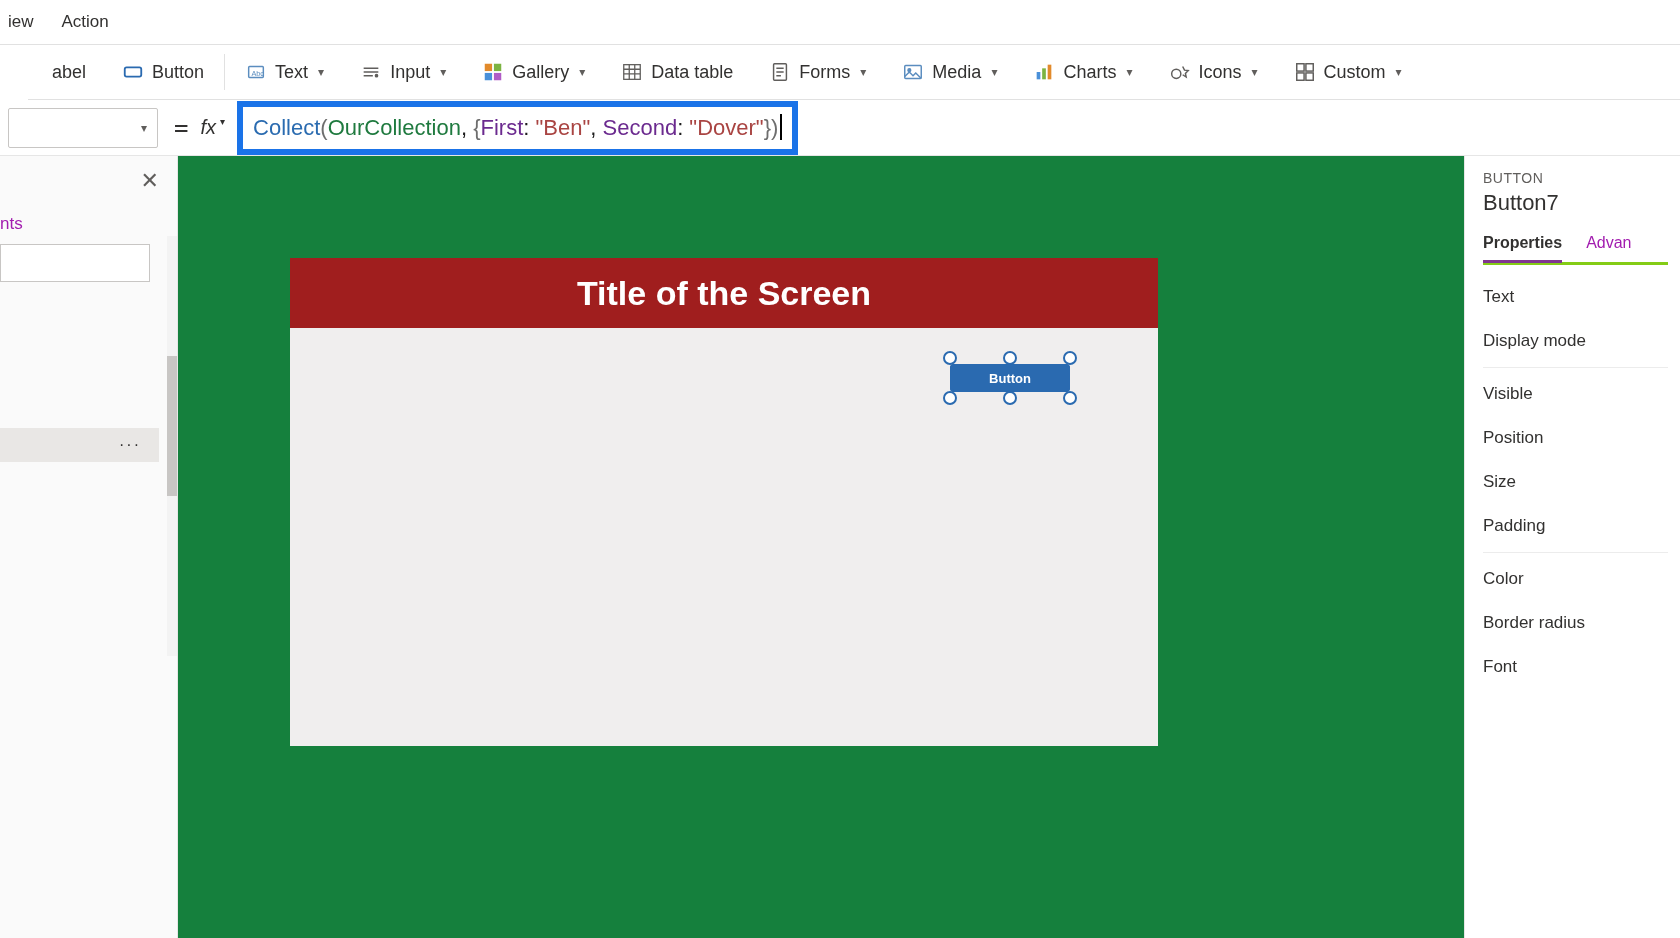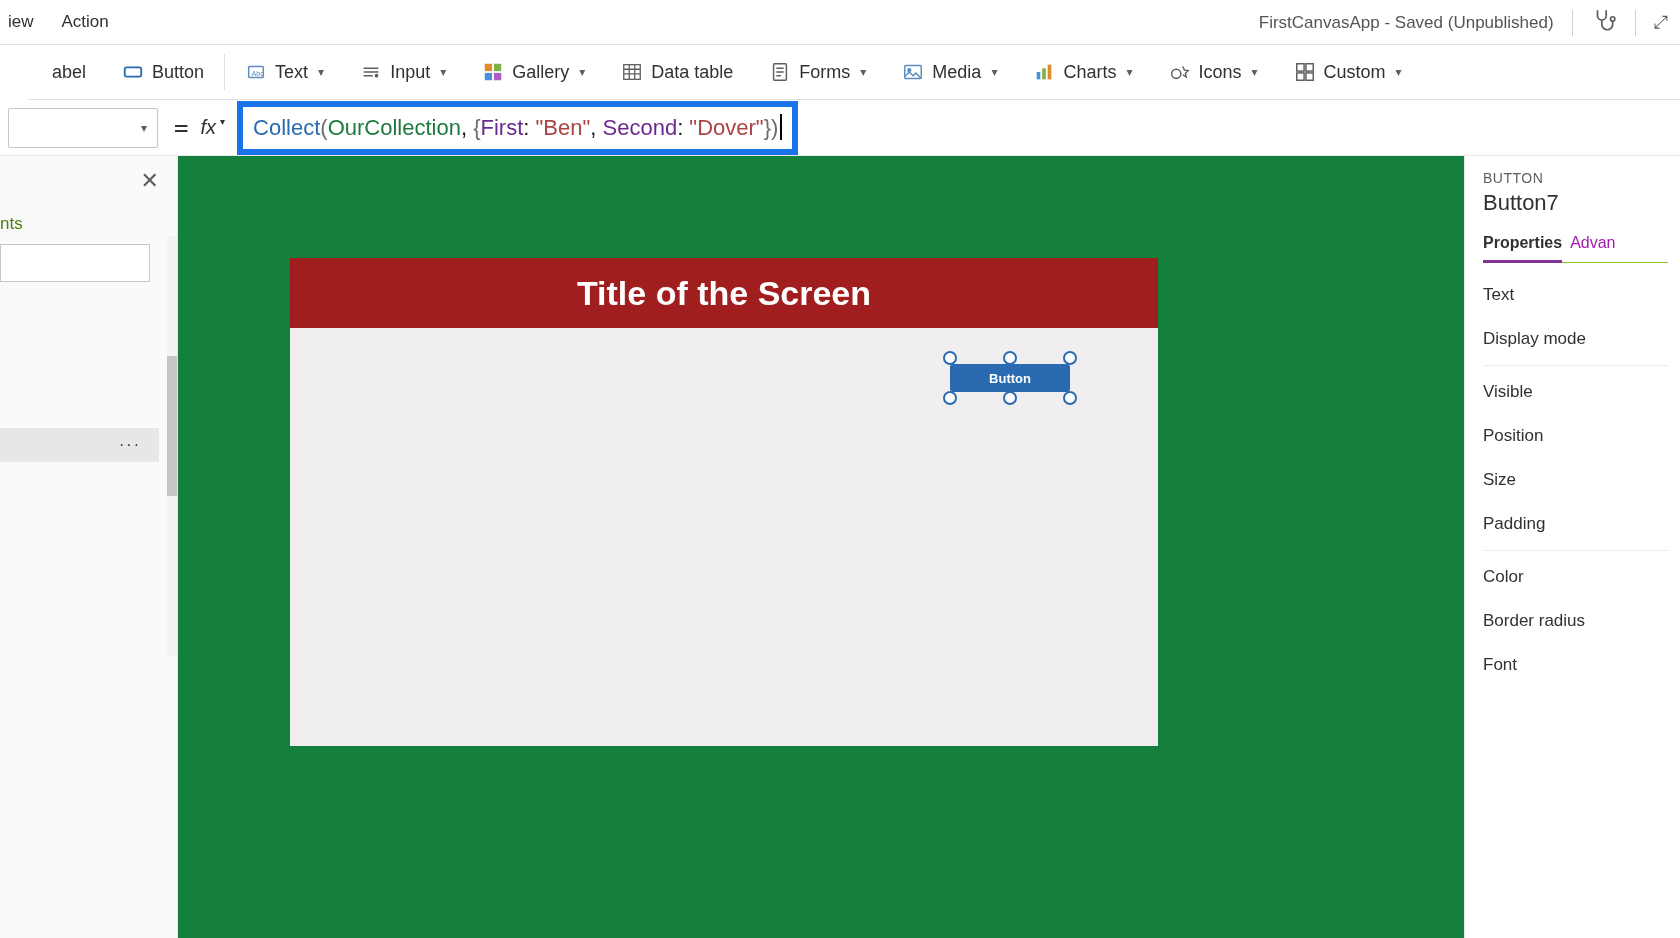--- a/index.html
+++ b/index.html
@@ -86,21 +86,21 @@
   .leftpanel {
     width: 178px; background: #fafafa; border-right: 1px solid #e6e6e6;
     position: relative;
   }
   .lp-top {
     height: 50px; display: flex; align-items: center; justify-content: flex-end;
     padding-right: 18px;
   }
   .lp-close { font-size: 22px; color: #605e5c; cursor: pointer; }
   .lp-tab {
-    font-size: 17px; color: #4d7c0f; padding: 8px 0 10px 0;
+    font-size: 17px; color: #a21caf; padding: 8px 0 10px 0;
   }
   .lp-searchwrap { padding: 0 10px 10px 0; }
   .lp-search {
     width: 150px; height: 38px; border: 1px solid #c8c6c4; background: #fff;
   }
   .lp-item-selected {
     position: absolute; top: 272px; left: 0; right: 18px; height: 34px;
     background: #e9e7e5; display: flex; align-items: center; justify-content: flex-end;
     padding-right: 18px;
   }
@@ -152,52 +152,39 @@
   }
 
   
   .rightpanel {
     width: 216px; border-left: 1px solid #e6e6e6; background: #fff;
     padding: 14px 12px 0 18px; color: #323130; position: relative;
   }
   .rp-type { font-size: 14px; text-transform: uppercase; color: #605e5c; letter-spacing: 0.5px; }
   .rp-name { font-size: 22px; margin-top: 4px; }
   .rp-tabs {
-    display: flex; gap: 8px; margin-top: 18px; font-size: 16px;
-    border-bottom: 1px solid #84cc16;
+    display: flex; gap: 24px; margin-top: 18px; font-size: 16px;
+    border-bottom: 3px solid #84cc16;
   }
   .rp-tab { padding-bottom: 8px; cursor: pointer; color: #a21caf; }
   .rp-tab.active {
     color: #323130; font-weight: 600; border-bottom: 3px solid #803690;
     margin-bottom: -1px;
   }
   .rp-list { margin-top: 10px; }
   .rp-row { padding: 12px 0; font-size: 17px; color: #323130; }
   .rp-divider { border-top: 1px solid #ececec; margin: 4px 0; }
 </style>
 </head>
 <body>
 
 <div class="topmenu">
   <div class="left-items">
     <span>iew</span>
     <span>Action</span>
-  </div>
-  <div class="appname-area">
-    <span>FirstCanvasApp - Saved (Unpublished)</span>
-    <span class="sep"></span>
-    <span class="steth-icon">
-      <svg viewBox="0 0 24 24" fill="none" stroke="#605e5c" stroke-width="1.6">
-        <path d="M6 3v5a4 4 0 0 0 8 0V3"></path>
-          <path d="M10 12v4a5 5 0 0 0 10 0v-3"></path>
-        <circle cx="20" cy="11" r="2"></circle>
-      </svg>
-    </span>
-    <span class="sep"></span>
-    <span class="expand-icon">⤢</span>
   </div>
 </div>
 
 <div class="ribbon">
   <div class="grp">
     <span>abel</span>
   </div>
   <div class="grp">
     <span class="icon-slot">
       <svg viewBox="0 0 24 24">

